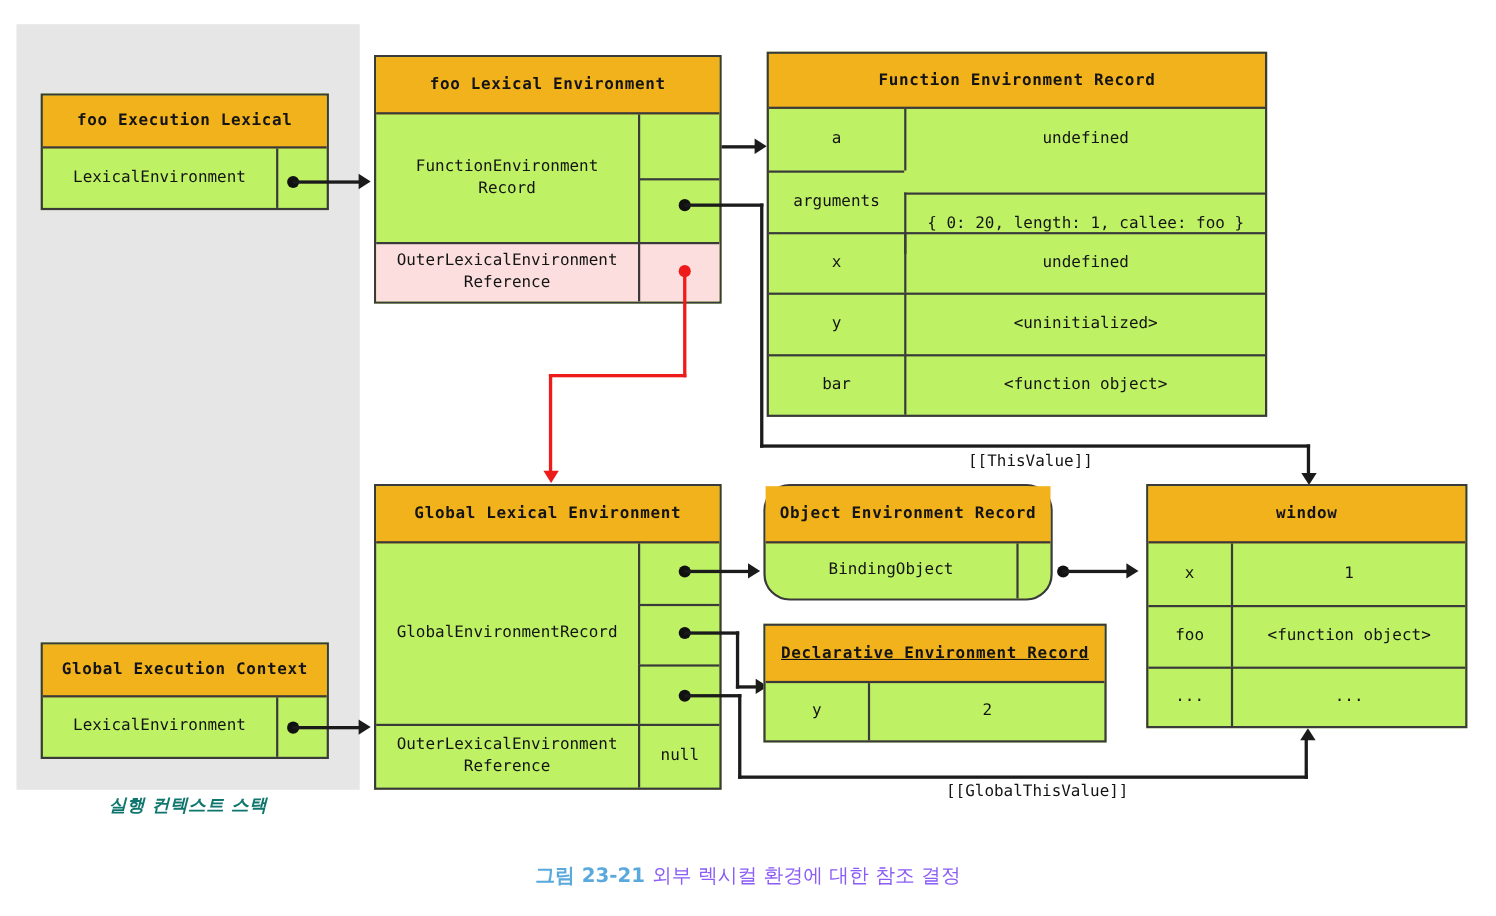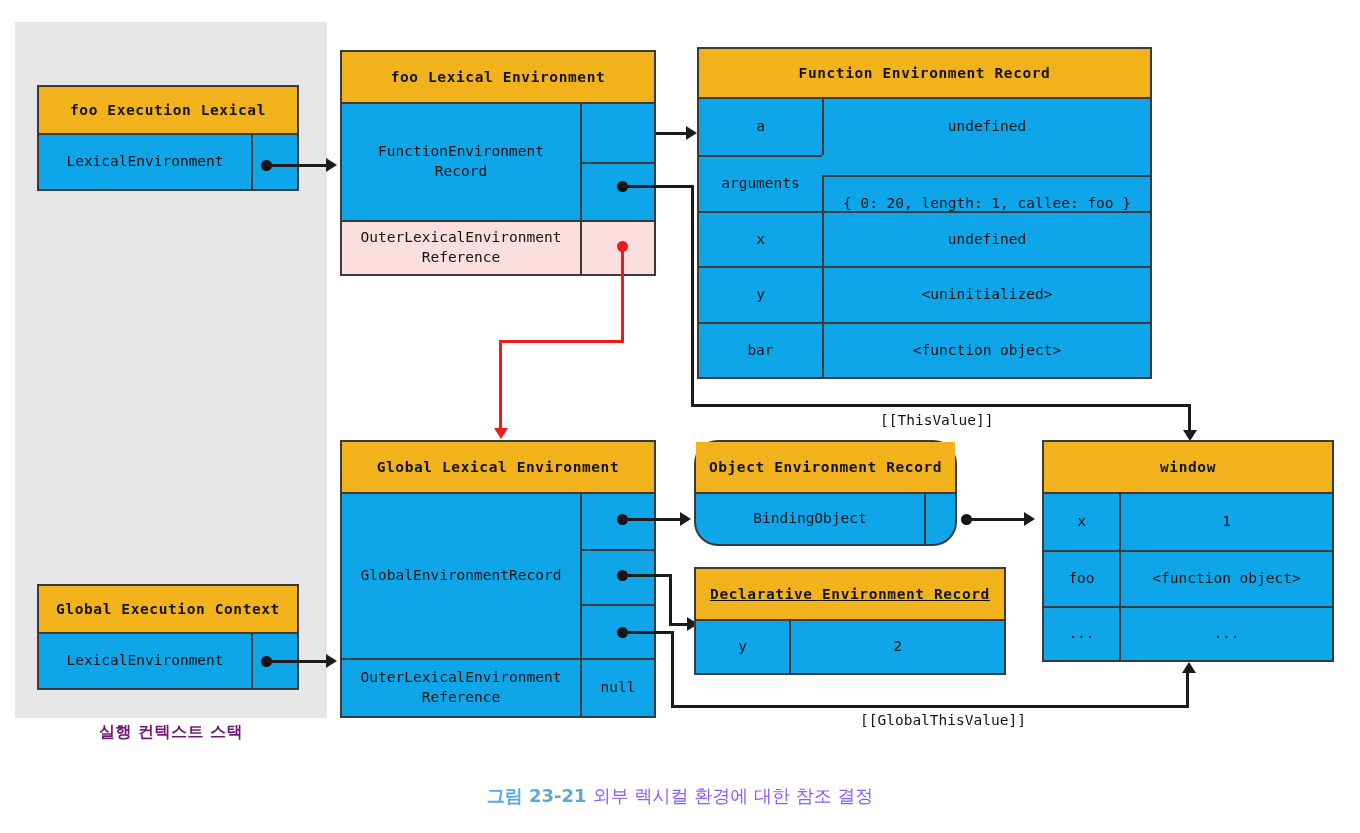--- a/index.html
+++ b/index.html
@@ -12,26 +12,27 @@
 
   
   .stack-panel{
     position:absolute;left:15px;top:22px;width:312px;height:696px;
     background:#e6e6e6;
   }
   .stack-caption{
     position:absolute;left:15px;top:722px;width:312px;
     text-align:center;
     font-family:"DejaVu Sans","Liberation Sans",sans-serif;
-    font-weight:bold;font-size:16px;color:#701a75;
+    font-weight:bold;font-size:16px;color:#0f766e;
     letter-spacing:.5px;
-  }
-
-  
-  .box{position:absolute;border:2px solid #3a3a3a;box-sizing:border-box;background:#0ea5e9;}
+    font-style:italic;
+  }
+
+  
+  .box{position:absolute;border:2px solid #3a3a3a;box-sizing:border-box;background:#bef264;}
   .hdr{
     background:#f2b21c;border-bottom:2px solid #3a3a3a;box-sizing:border-box;
     display:flex;align-items:center;justify-content:center;
     font-weight:bold;font-size:14.5px;color:#141414;letter-spacing:.6px;
     height:100%;
   }
   .cell{
     display:flex;align-items:center;justify-content:center;
     font-size:14.5px;color:#141414;box-sizing:border-box;
     text-align:center;line-height:1.35;white-space:pre-line;

